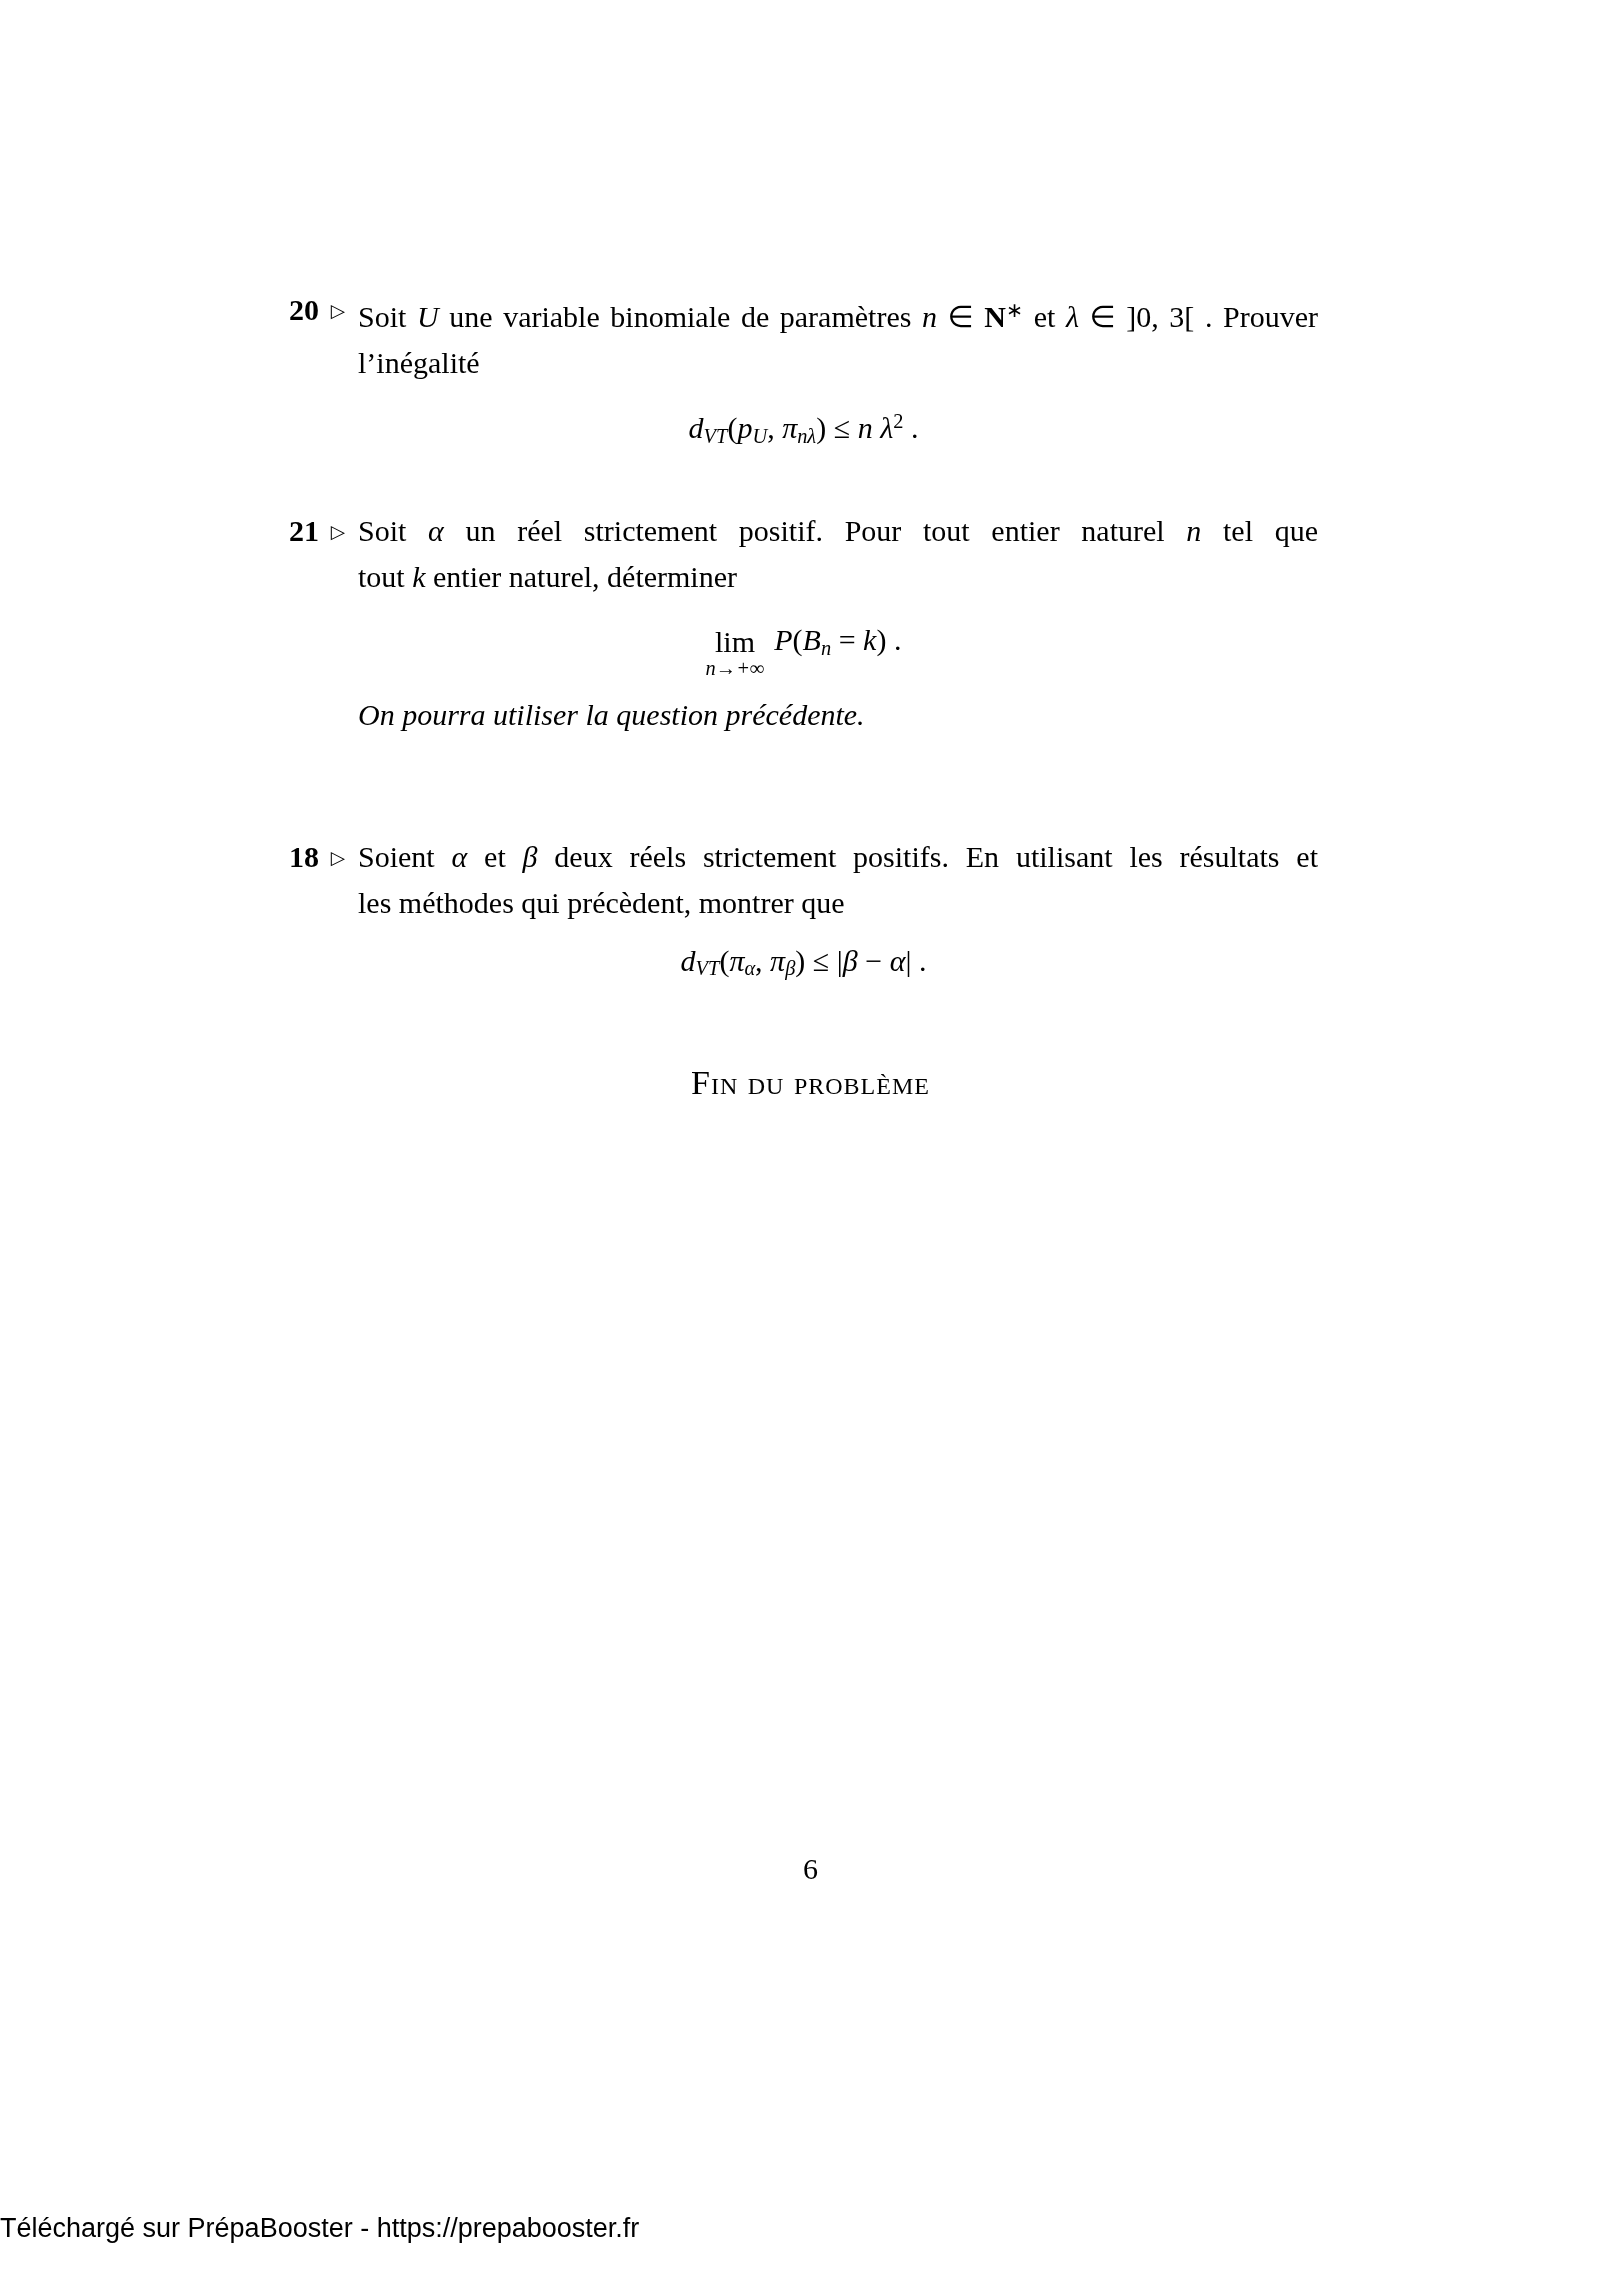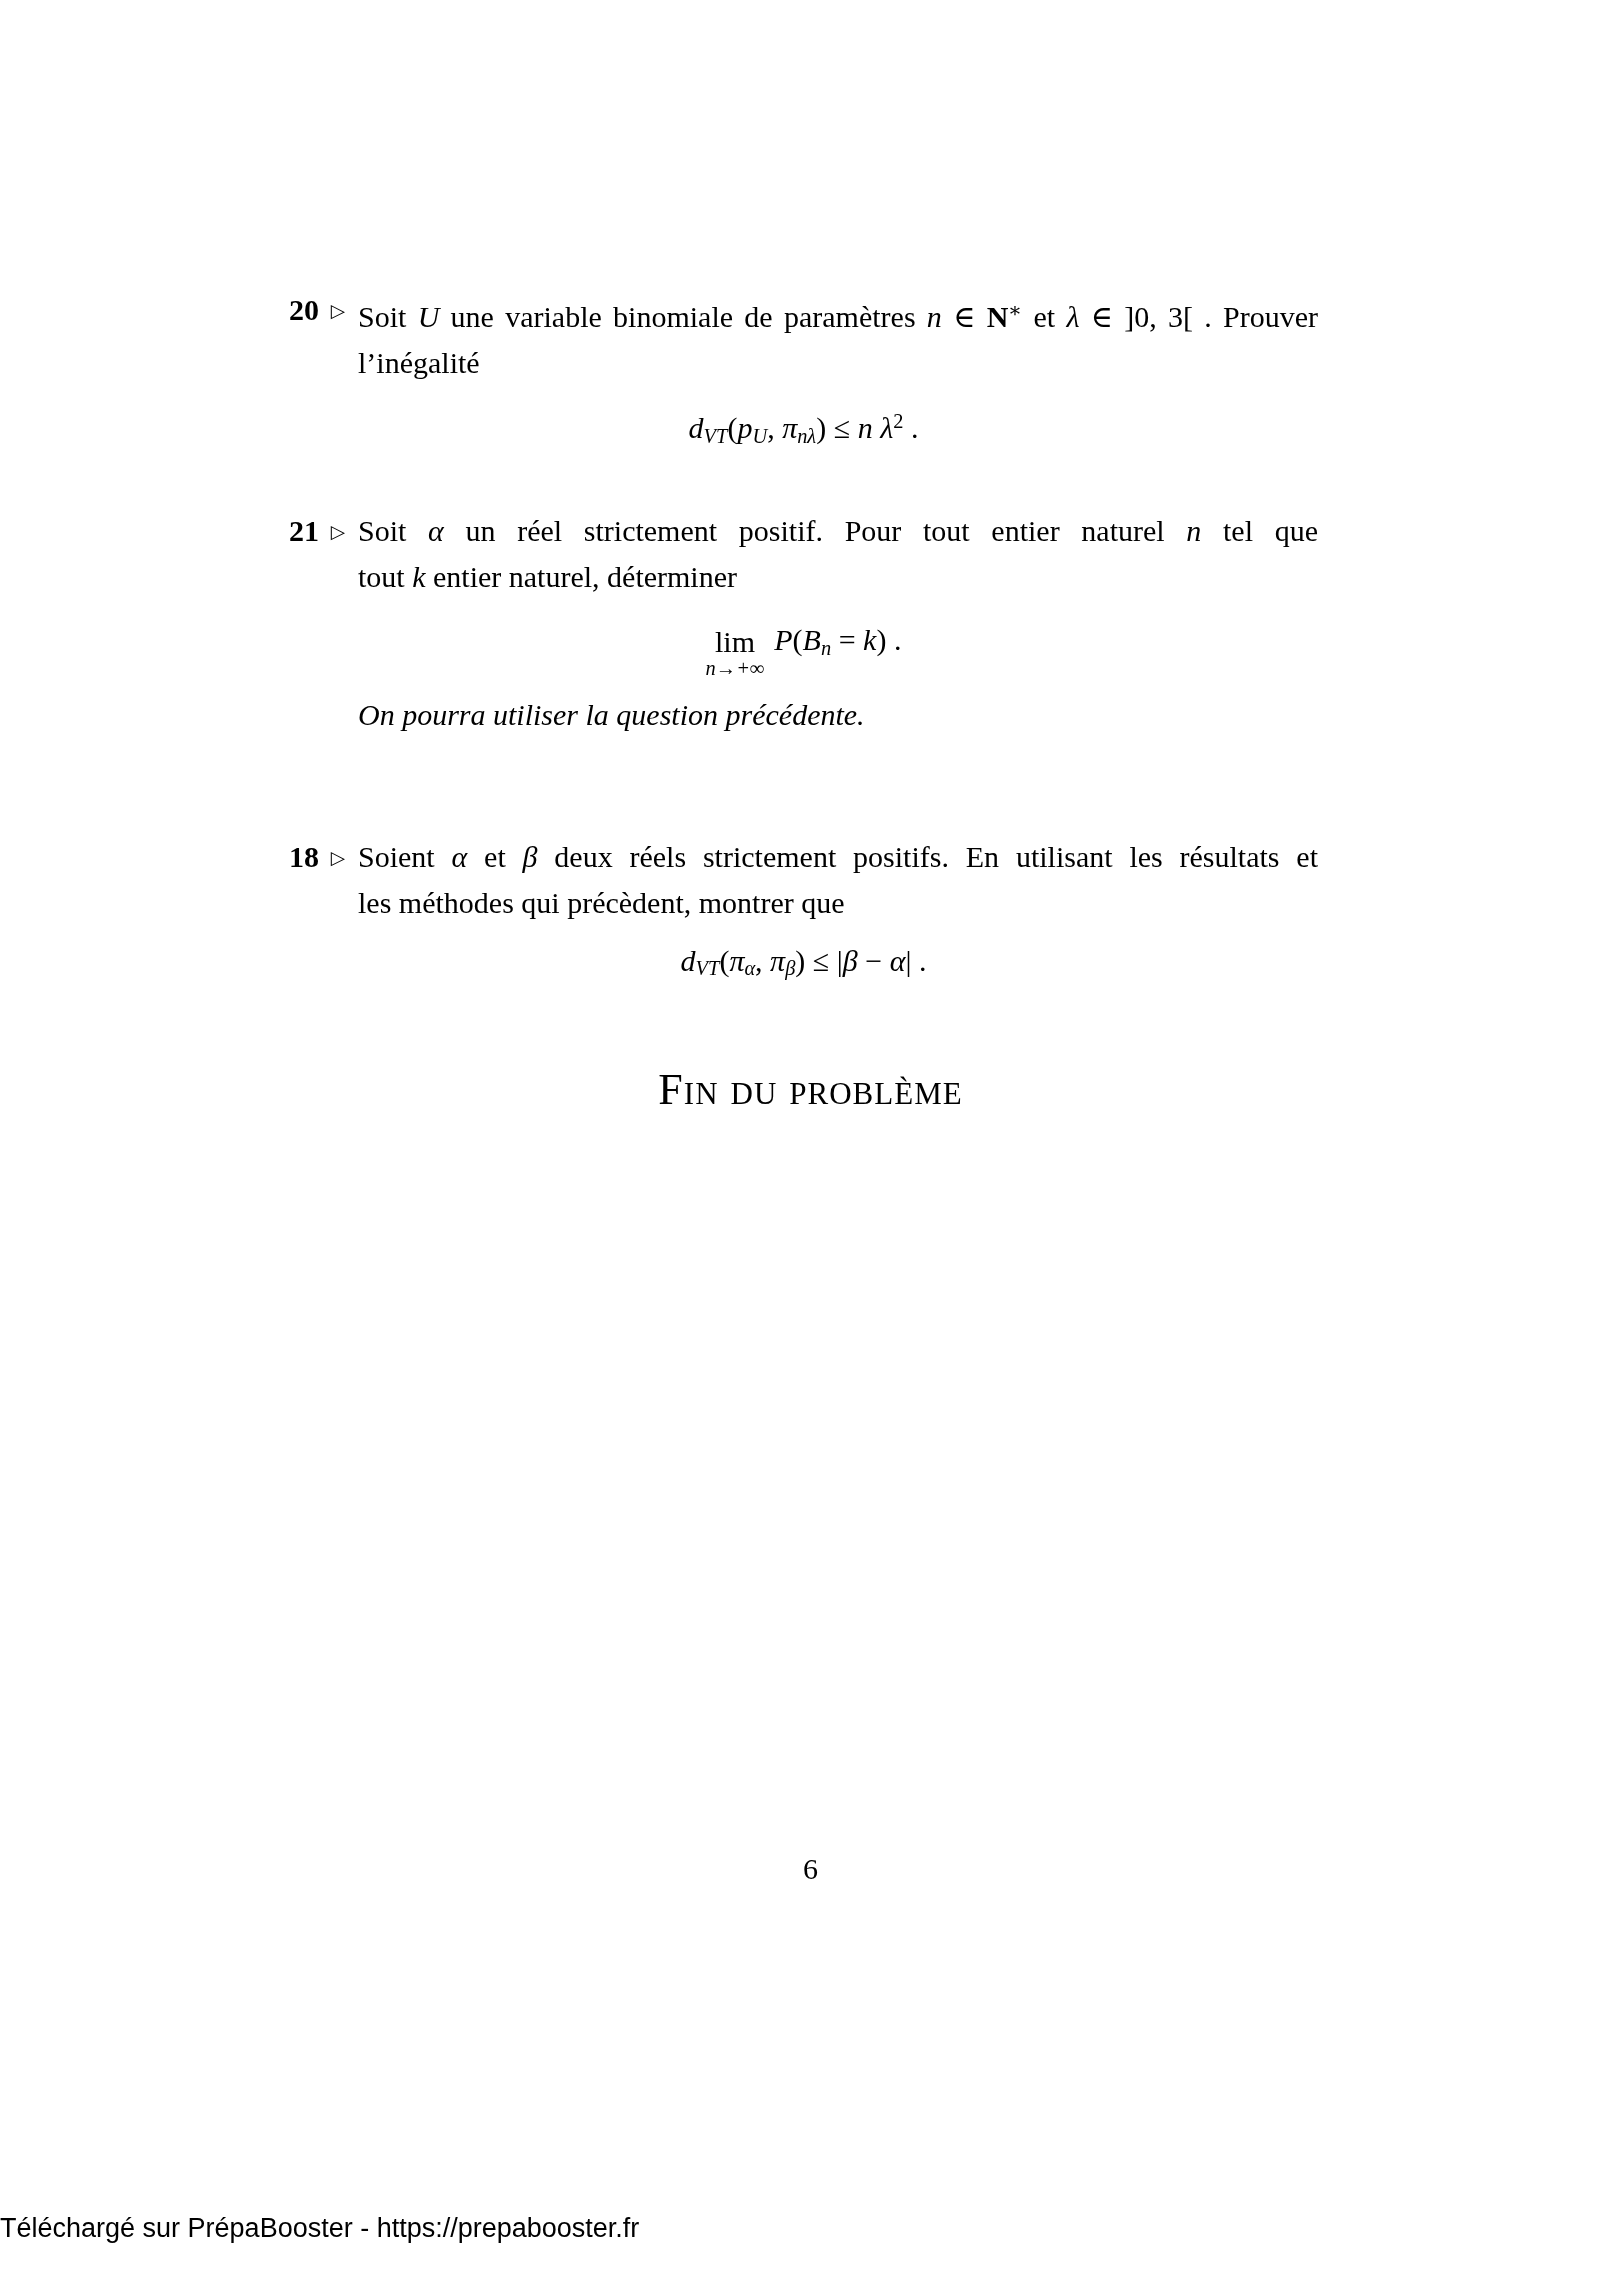--- a/index.html
+++ b/index.html
@@ -3,21 +3,21 @@
 <meta charset="utf-8">
 <style>
   html,body{margin:0;padding:0;}
   body{
     width:1621px;height:2293px;background:#ffffff;color:#000;
     font-family:"Liberation Serif","DejaVu Serif",serif;
     position:relative;overflow:hidden;
   }
   .question{
     position:absolute;left:289px;width:1029px;
-    font-size:30px;line-height:46px;
+    font-size:30px;line-height:46px;font-family:Liberation Serif, serif;
   }
   .qlabel{
     position:absolute;left:0;top:0;white-space:nowrap;
   }
   .qnum{font-weight:bold;}
   .qmarker{font-size:18.6px;margin-left:11.8px;position:relative;top:-2.9px;}
   .qline{
     padding-left:69px;
   }
   .stretch{
@@ -51,21 +51,21 @@
   .under{
     display:inline-block;vertical-align:middle;text-align:center;
     margin-right:9.8px;position:relative;top:5.9px;margin-top:8px;
   }
   .umain{display:block;line-height:1.05;}
   .usub{display:block;font-size:68%;line-height:1.15;font-style:italic;}
   .end-heading{
     position:absolute;left:0;top:1064px;width:100%;
     text-align:center;
     font-variant:small-caps;
-    font-size:44px;letter-spacing:1px;
+    font-size:34px;letter-spacing:1px;
   }
   .page-number{
     position:absolute;left:0;top:1852px;width:100%;
     text-align:center;font-size:30px;
   }
   .page-footer{
     position:absolute;left:0;top:2213px;width:100%;
     font-family:"Liberation Sans","DejaVu Sans",sans-serif;
     font-size:27px;
   }

